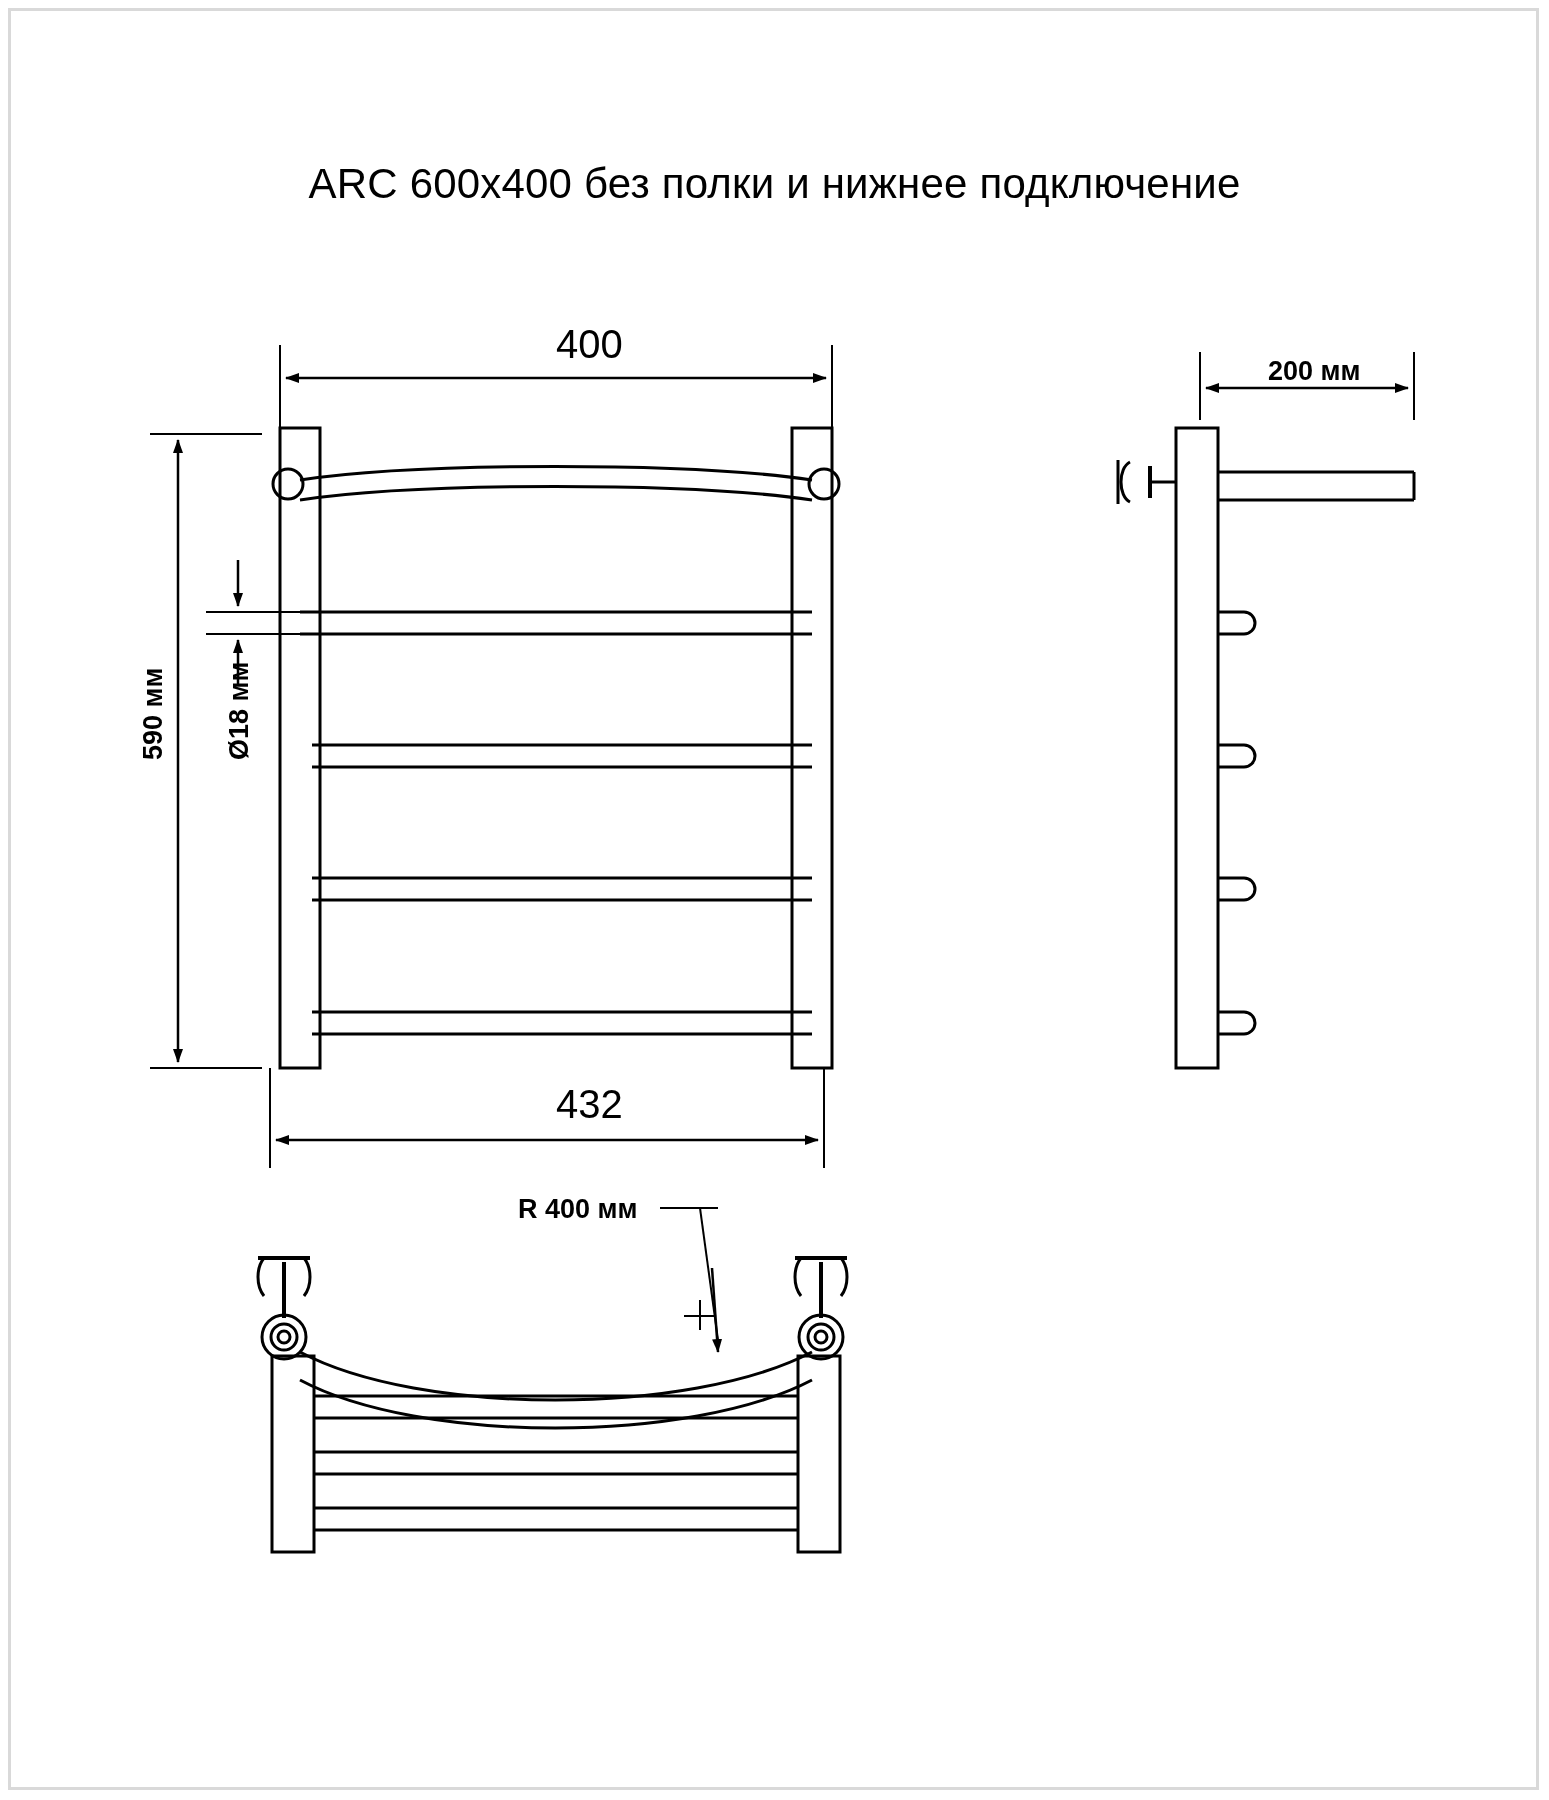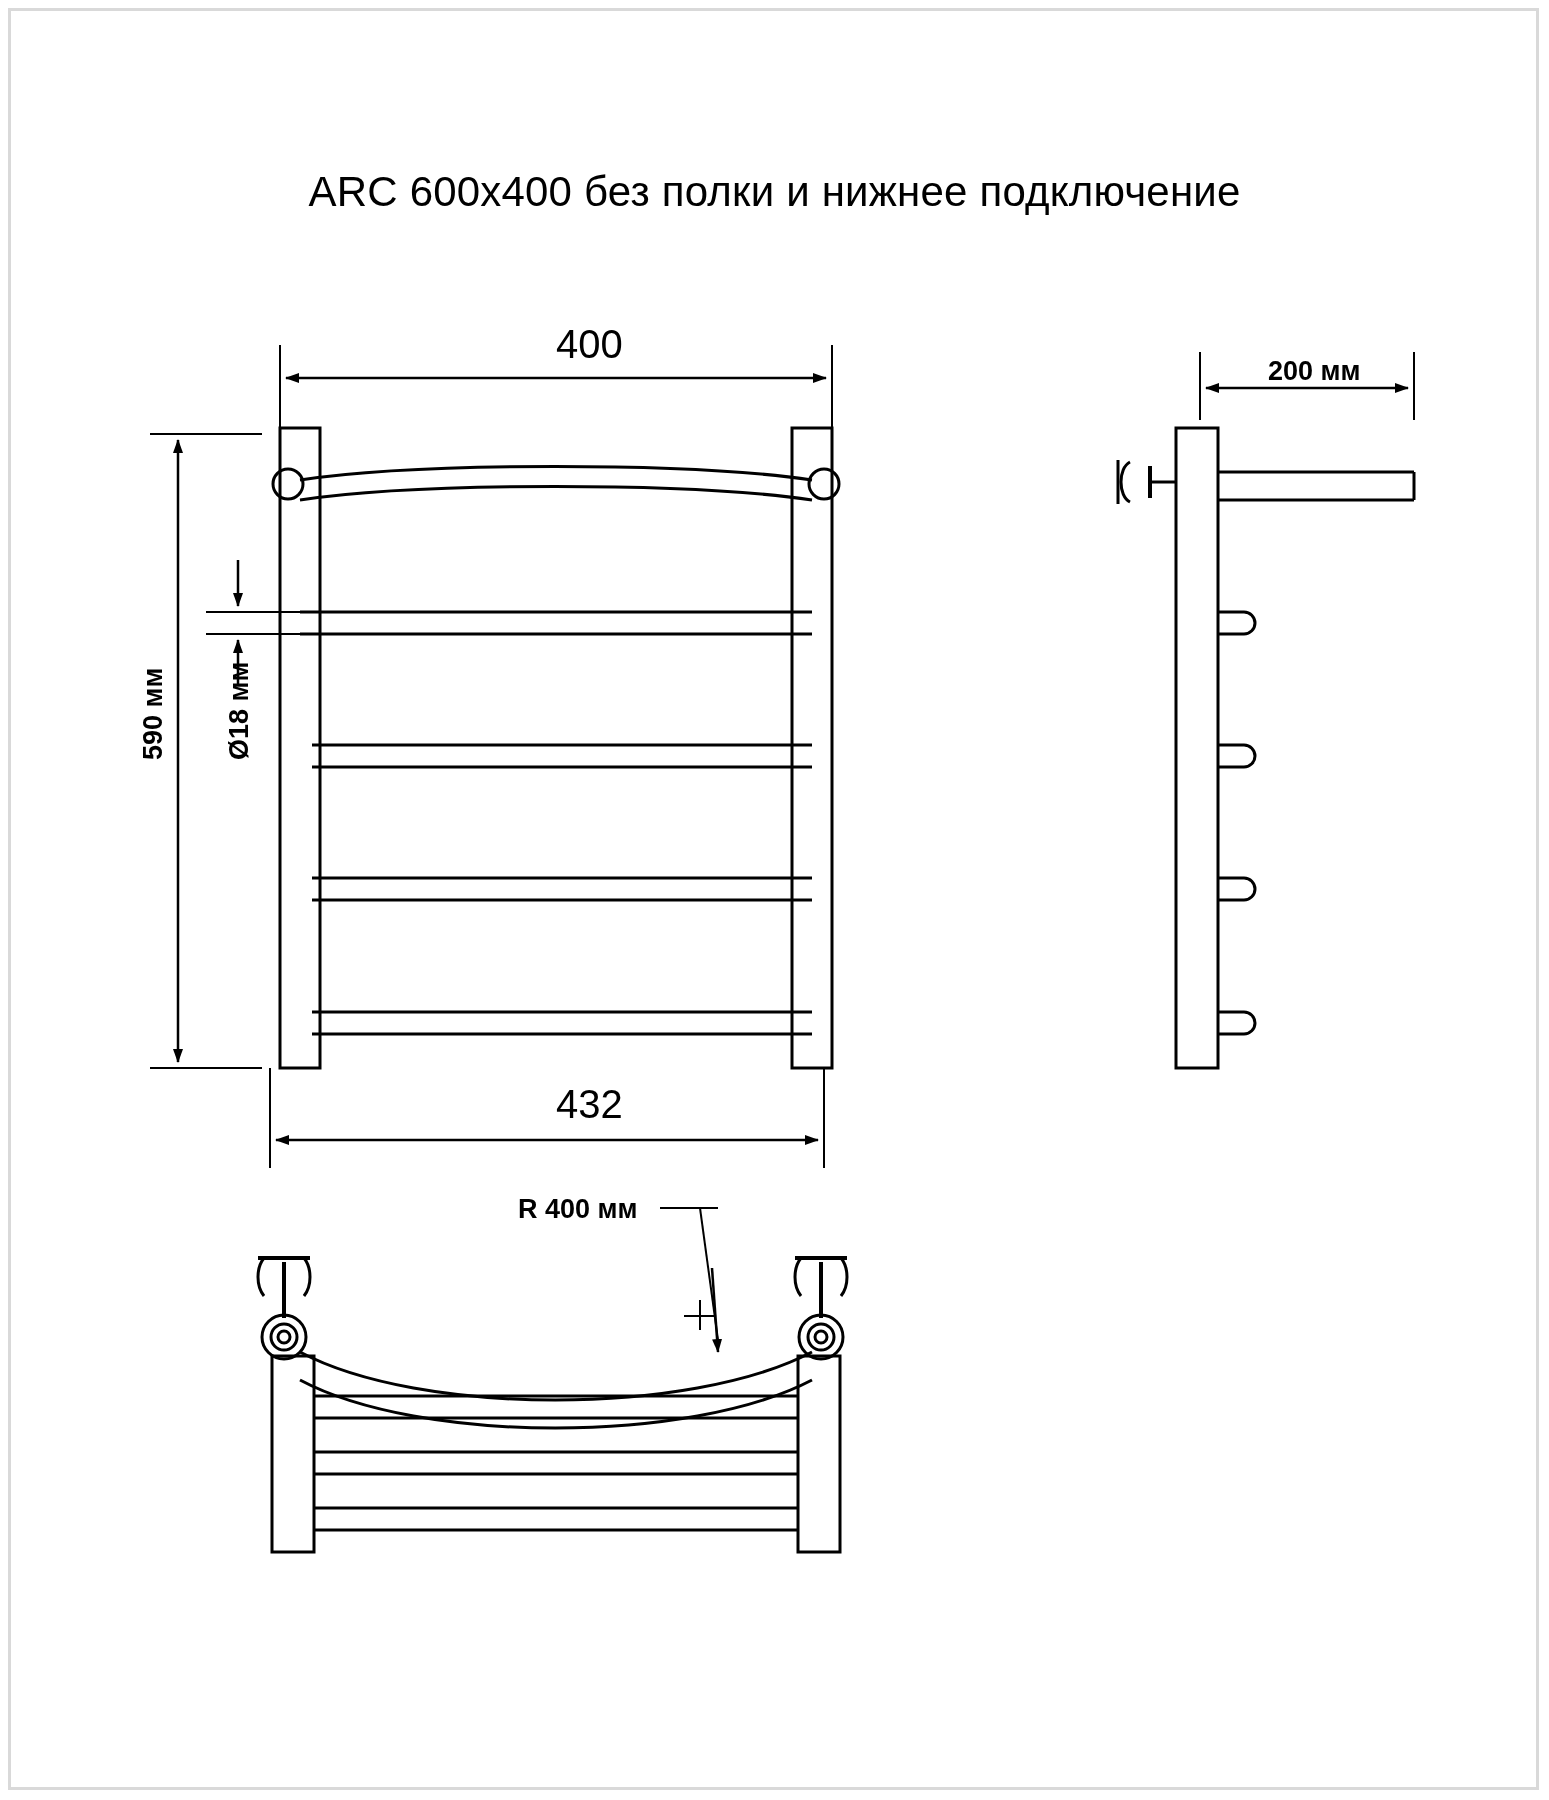--- a/index.html
+++ b/index.html
@@ -23,21 +23,21 @@
     left: 8px;
     top: 8px;
     width: 1531px;
     height: 1782px;
     border: 3px solid #d9d9d9;
     box-sizing: border-box;
   }
   .title {
     position: absolute;
     left: 0;
-    top: 168px;
+    top: 160px;
     width: 1549px;
     text-align: center;
     font-size: 42px;
     letter-spacing: 0.2px;
     white-space: nowrap;
   }
   svg.draw {
     position: absolute;
     left: 0;
     top: 0;

